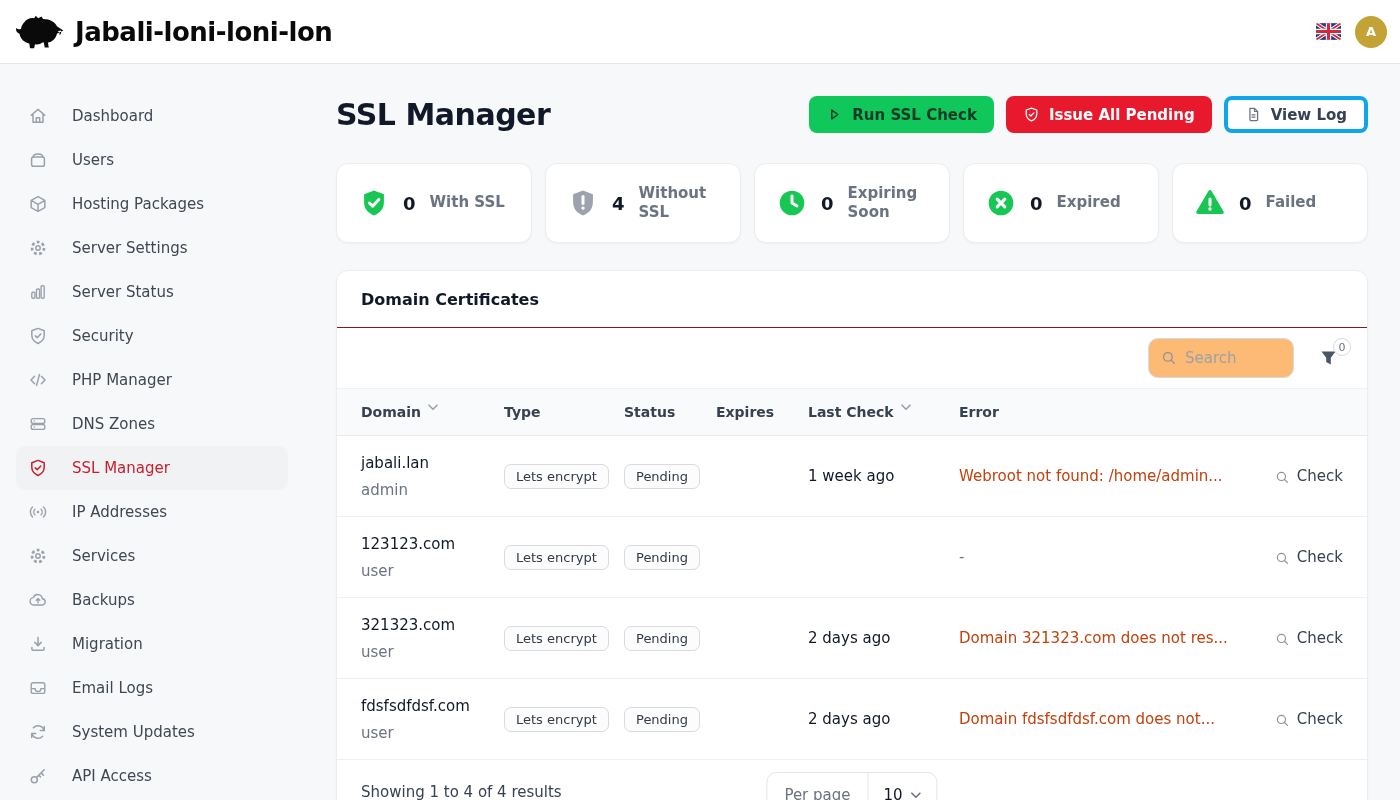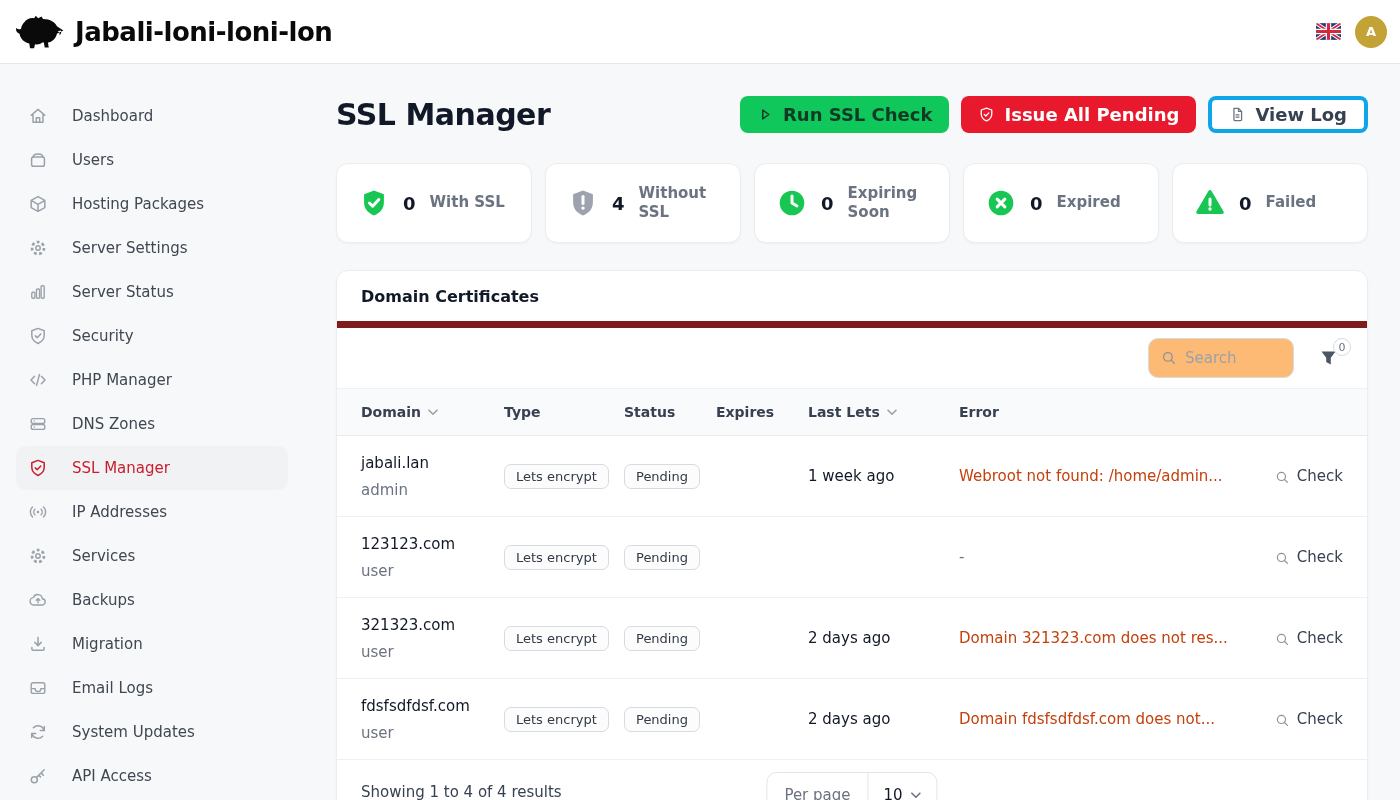--- a/index.html
+++ b/index.html
@@ -40,21 +40,21 @@
 
   .main { flex: 1; padding: 0 32px; }
 
   
   .page-head { margin-top: 32px; display: flex; align-items: center; }
   .page-title { font-size: 30px; font-weight: 700; letter-spacing: -0.5px; }
   .page-actions { margin-left: auto; display: flex; gap: 12px; }
   .btn {
     height: 37px; border-radius: 8px; border: none; cursor: pointer;
     display: inline-flex; align-items: center; gap: 9px; padding: 0 17px;
-    font-family: inherit; font-size: 18px; font-weight: 600;
+    font-family: inherit; font-size: 15px; font-weight: 600;
   }
   .btn-green { background: #10c75c; color: #113a24; }
   .btn-red { background: #e8192c; color: #ffffff; }
   .btn-white { background: #ffffff; color: #374151; border: 4px solid #0ea5e9; }
   .btn .bicon { width: 17px; height: 17px; }
 
   
   .stats { display: flex; gap: 13px; margin-top: 30px; }
   .stat-card {
     flex: 1; height: 80px; background: #fff; border: 1px solid #ebedf0;
@@ -64,21 +64,21 @@
   .stat-icon { width: 30px; height: 30px; flex: 0 0 30px; }
   .stat-value { font-size: 18px; font-weight: 700; color: #111827; }
   .stat-label { font-size: 15px; font-weight: 700; color: #6b7280; line-height: 1.3; }
 
   
   .table-card {
     margin-top: 27px; background: #fff; border: 1px solid #ebedf0;
     border-radius: 12px 12px 0 0; box-shadow: 0 1px 2px rgba(16,24,40,.04);
     height: 600px; overflow: hidden;
   }
-  .card-title-row { height: 57px; display: flex; align-items: center; padding: 0 24px; border-bottom: 7px solid #7f1d1d; }
+  .card-title-row { height: 57px; display: flex; align-items: center; padding: 0 24px; border-bottom: 1px solid #7f1d1d; }
   .card-title { font-size: 16px; font-weight: 700; }
   .toolbar { height: 60px; display: flex; align-items: center; justify-content: flex-end; gap: 26px; padding: 0 30px 0 24px; }
   .search-box {
     width: 146px; height: 40px; border: 1px solid #d7dade; border-radius: 10px;
     display: flex; align-items: center; gap: 8px; padding: 0 12px; background: #fdba74;
   }
   .search-box svg { width: 16px; height: 16px; color: #8b93a0; flex: 0 0 16px; }
   .search-box input {
     border: none; outline: none; width: 100%; font-family: inherit;
     font-size: 15px; color: #374151; background: transparent;
@@ -95,21 +95,21 @@
   .grid-row {
     display: grid;
     grid-template-columns: 143px 120px 92px 92px 151px 1fr 96px;
     align-items: center; padding: 0 24px;
   }
   .thead {
     height: 48px; background: #f9fafb;
     border-top: 1px solid #eef0f2; border-bottom: 1px solid #e8eaed;
     font-size: 14px; font-weight: 700; color: #374151;
   }
-  .th { display: flex; align-items: center; gap: 7px; }
+  .th { display: flex; gap: 7px; }
   .th svg { width: 10px; height: 7px; color: #9aa1ab; }
   .trow { height: 81px; border-bottom: 1px solid #eef0f2; }
   .cell-domain .dm { font-size: 15px; color: #111827; margin-bottom: 9px; }
   .cell-domain .us { font-size: 15px; color: #6b7280; }
   .pill {
     display: inline-block; border: 1px solid #d7dade; border-radius: 7px;
     background: #fcfcfd; padding: 4px 11px; font-size: 13px; color: #313a46;
   }
   .cell-last { font-size: 15px; color: #111827; }
   .cell-error { font-size: 15px; color: #c2410c; white-space: nowrap; overflow: hidden; }
@@ -441,21 +441,21 @@
         <span class="th">
             <span>Type</span>
           </span>
         <span class="th">
             <span>Status</span>
           </span>
         <span class="th">
             <span>Expires</span>
           </span>
         <span class="th">
-            <span>Last Lets</span>
+            <span>Last Check</span>
             <svg viewBox="0 0 10 7">
               <use href="#i-chevdown"></use>
             </svg>
           </span>
         <span class="th">
             <span>Error</span>
           </span>
         <span></span>
       </div>
 

